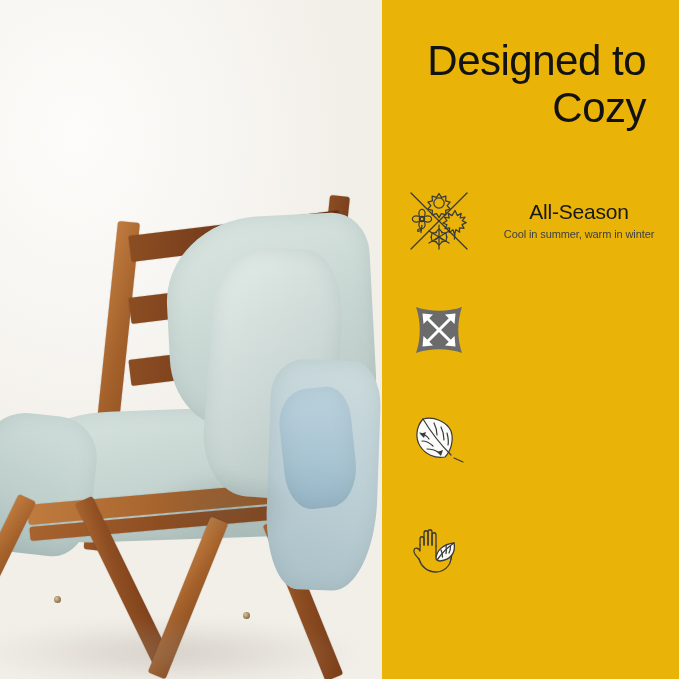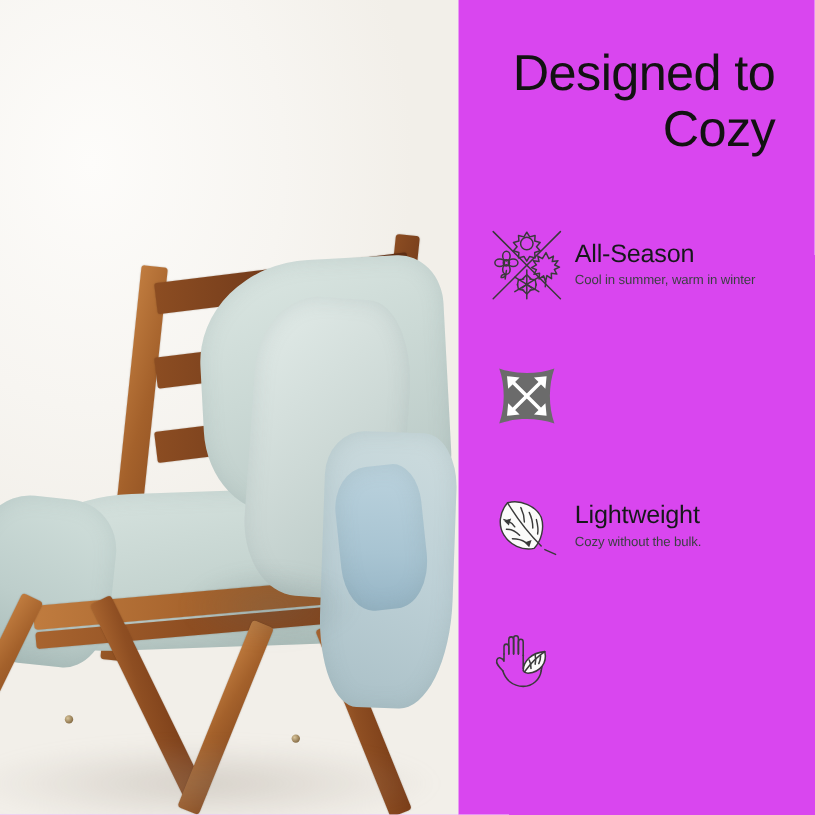--- a/index.html
+++ b/index.html
@@ -7,21 +7,21 @@
     padding: 0;
     background: #ffffff;
   }
   body {
     font-family: "Liberation Sans", sans-serif;
   }
   .canvas {
     position: relative;
     width: 679px;
     height: 679px;
-    background: #d946ef;
+    background: #eab308;
     overflow: hidden;
   }
 
   
   .photo {
     position: absolute;
     left: 0;
     top: 0;
     width: 382px;
     height: 679px;
@@ -217,20 +217,21 @@
     width: 72px;
     flex: 0 0 72px;
     height: 70px;
     display: flex;
     align-items: center;
     justify-content: center;
   }
   .f-text {
     flex: 1 1 auto;
     padding-left: 4px;
+    text-align: center;
   }
   .f-title {
     font-size: 21px;
     color: #16181a;
     font-weight: 400;
     letter-spacing: -0.2px;
     line-height: 1.18;
   }
   .f-sub {
     font-size: 11px;
@@ -352,24 +353,20 @@
             <path d="M13 26 C17 27, 20 29, 22 32"></path>
             <path d="M15 34 C19 34, 23 36, 26 39"></path>
             <path d="M20 42 C24 42, 28 43, 31 45"></path>
             <path d="M27 16 C29 20, 30 24, 30 28"></path>
             <path d="M34 20 C36 24, 37 28, 37 33"></path>
             <path d="M40 26 C41 30, 42 34, 41 38"></path>
             <path d="M13 27 L19 25 L17 31 Z" fill="#3a3a3a" stroke="none"></path>
             <path d="M30 45 L36 43 L34 49 Z" fill="#3a3a3a" stroke="none"></path>
           </svg>
         </div>
-        <div class="f-text">
-          <div class="f-title">Lightweight</div>
-          <div class="f-sub">Cozy without the bulk.</div>
-        </div>
       </div>
 
       <div class="feature">
         <div class="f-icon">
           <svg width="66" height="66" viewBox="0 0 66 66" fill="none" stroke="#3a3a3a" stroke-width="1.3" stroke-linecap="round" stroke-linejoin="round">
             <path d="M14 30 L14 24 C14 21, 18 21, 18 24 L18 30"></path>
             <path d="M18 30 L18 18 C18 15, 22 15, 22 18 L22 30"></path>
             <path d="M22 30 L22 17 C22 14, 26 14, 26 17 L26 30"></path>
             <path d="M26 30 L26 20 C26 17, 30 17, 30 20 L30 31"></path>
             <path d="M14 30 L14 36 C13 33, 9 32, 8 35 C7 38, 10 41, 13 44"></path>

